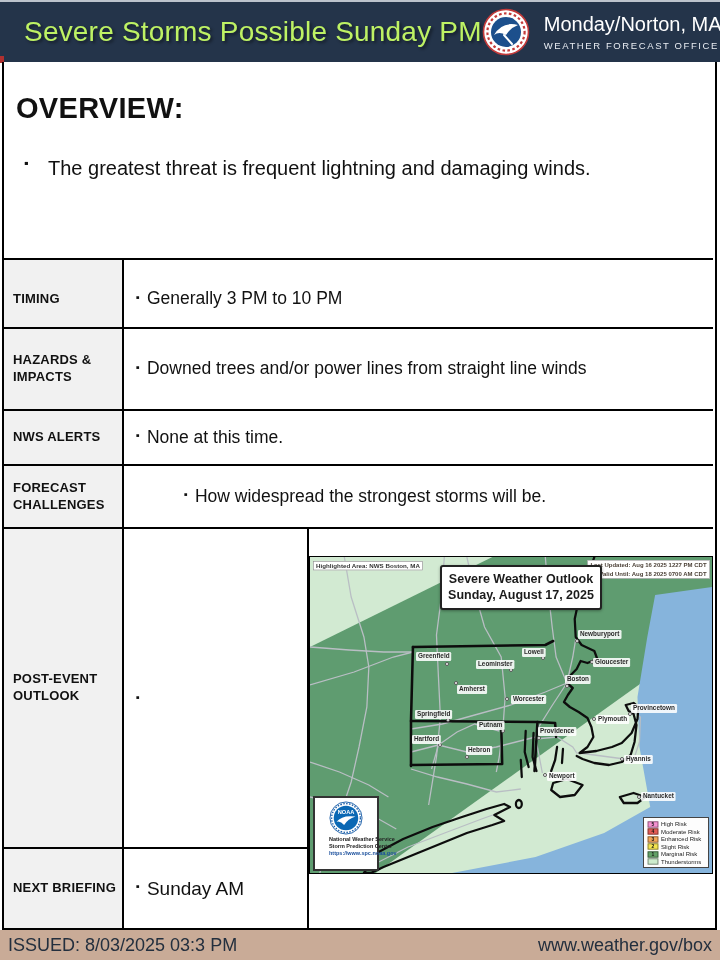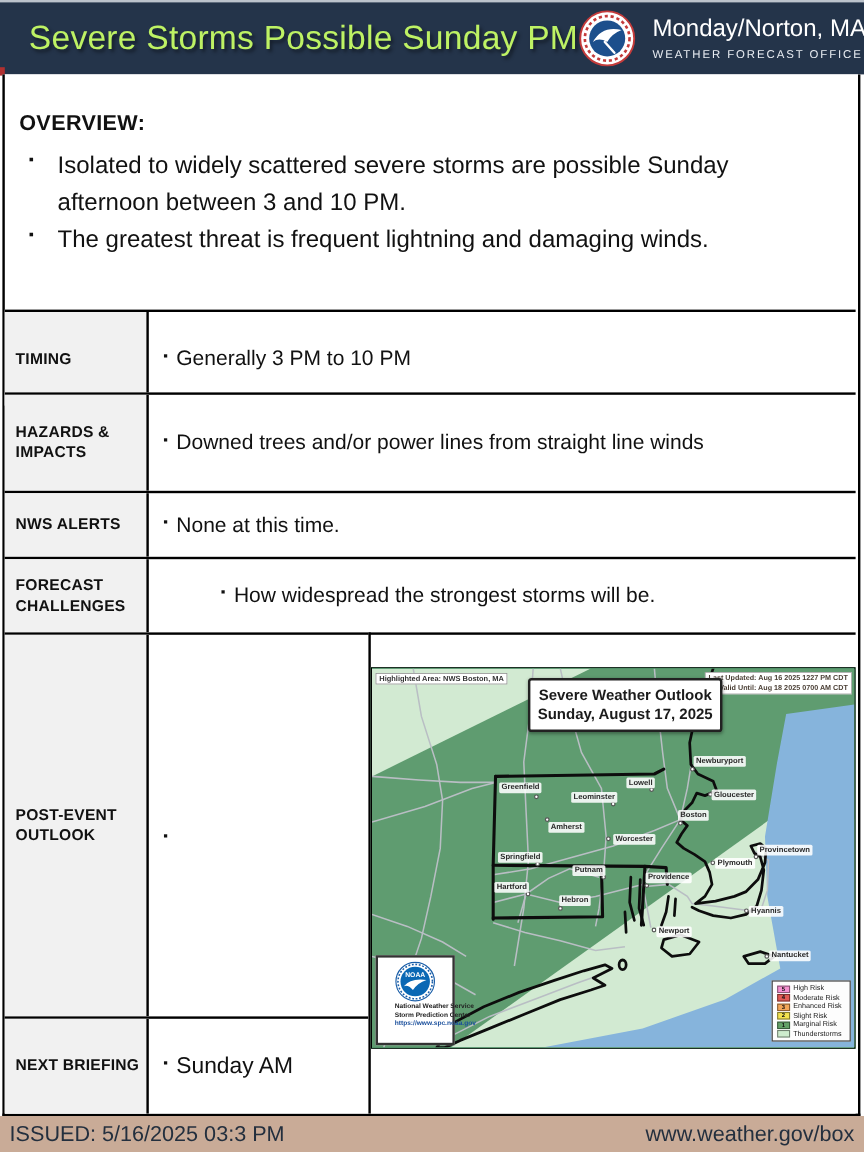--- a/index.html
+++ b/index.html
@@ -26,21 +26,21 @@
   .office-sub  { font-size:9.5px; letter-spacing:1.6px; margin-top:5px; color:#e8ecf2; white-space:nowrap; }
   .red-accent { position:absolute; left:0; top:56px; width:4px; height:7px; background:#b03030; }
   
   .frame {
     position:absolute; left:2px; top:62px; width:715px; height:868px;
     border-left:2px solid #000; border-right:2px solid #000; border-bottom:2px solid #000;
     background:#fff;
   }
   
   .overview { position:absolute; left:0; top:0; width:709px; height:196px; padding:30px 30px 0 12px; }
-  .ov-head { font-size:18px; font-weight:700; letter-spacing:.3px; margin-bottom:10px; }
+  .ov-head { font-size:29px; font-weight:700; letter-spacing:.3px; margin-bottom:28px; }
   .ov-ul { list-style:none; max-width:648px; }
   .ov-ul li { position:relative; padding-left:32px; font-size:20px; line-height:1.55; }
   .ov-ul li .blt { position:absolute; left:8px; top:1px; font-size:12px; }
   
   .trow { position:absolute; left:0; width:709px; border-top:2px solid #000; display:flex; background:#fff; }
   .r0 { top:196px; height:80px; }
   .r1 { top:265px; height:82px; }
   .r2 { top:347px; height:55px; }
   .r3 { top:402px; height:63px;gap:48px; }
   .r4 { top:465px; height:320px; width:303px; }
@@ -143,21 +143,21 @@
       <div class="office-sub">WEATHER FORECAST OFFICE</div>
     </div>
   </div>
   <div class="red-accent"></div>
 
   <div class="frame">
 
     <div class="overview">
       <div class="ov-head">OVERVIEW:</div>
       <ul class="ov-ul">
-        <li><span class="blt">▪</span><span>Isolated to widely scattered severe storms are possible Sunday afternoon between 3 and 10 PM.</span></li>
+        <li><span class="blt">▪</span></li>
         <li><span class="blt">▪</span><span>The greatest threat is frequent lightning and damaging winds.</span></li>
       </ul>
     </div>
 
     <div class="trow r0">
       <div class="lblcell">TIMING</div>
       <div class="txtcell">
           <span class="blt">▪</span>
           <span>Generally 3 PM to 10 PM</span>
         </div>
@@ -329,16 +329,16 @@
             <div class="lg-row">
               <div class="lg-sw" style="background: rgb(205, 236, 205);"></div>
               <div class="lg-lab">Thunderstorms</div>
             </div>
           </div>
       </div>
     </div>
   </div>
 
   <div class="ftr" id="ftr" style="background: rgb(201, 171, 151);">
-    <div>ISSUED: 5/16/2025 03:3 PM</div>
+    <div>ISSUED: 8/03/2025 03:3 PM</div>
     <div>www.weather.gov/box</div>
   </div>
 </div>
 
 </body></html>

